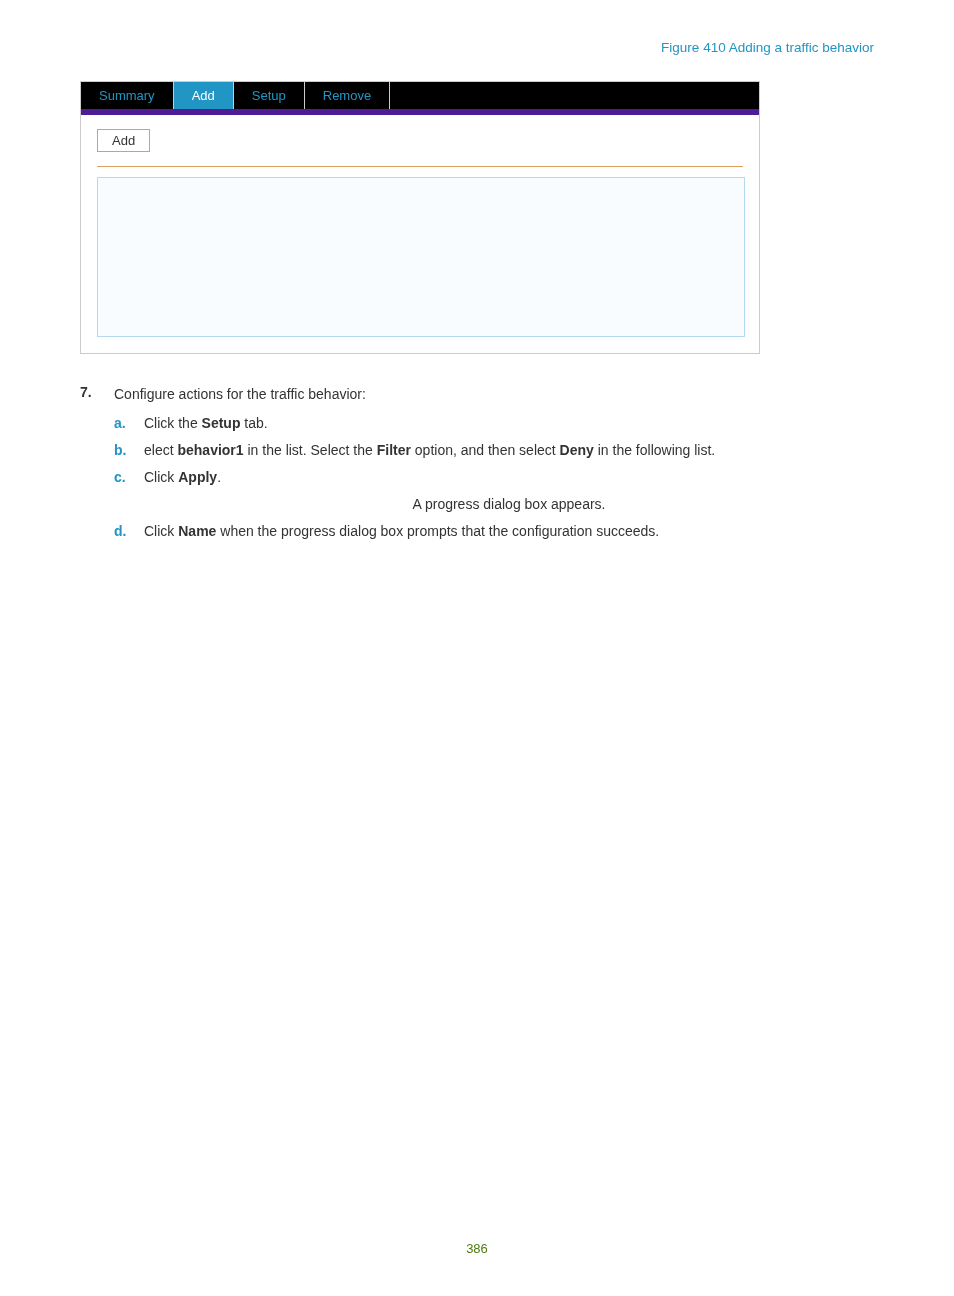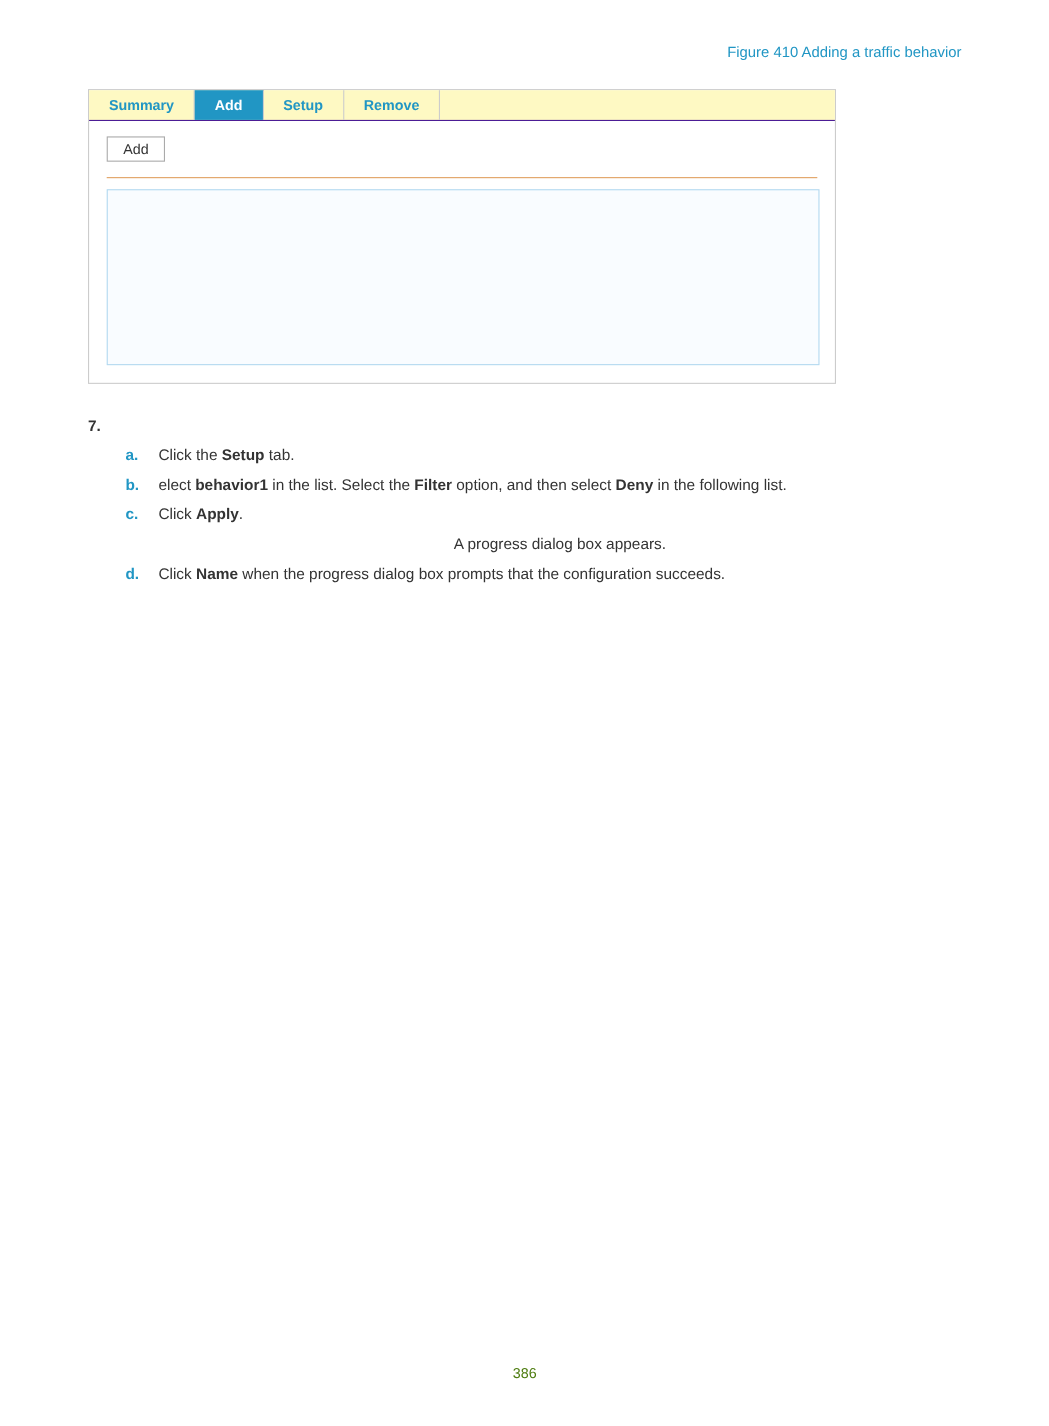--- a/index.html
+++ b/index.html
@@ -28,23 +28,22 @@
     
     .widget-container {
       border: 1px solid #ccc;
       background: #fff;
       width: 680px;
       margin-bottom: 30px;
     }
 
     .tab-bar {
       display: flex;
-      border-bottom: 1px solid #4c1d95;
-      background: #fef9c3;
-      font-weight: bold;
+      border-bottom: 6px solid #4c1d95;
+      background: #000000;
     }
 
     .tab {
       padding: 6px 18px;
       font-size: 13px;
       color: #2196c4;
       cursor: pointer;
       border-right: 1px solid #ccc;
     }
 
@@ -198,20 +197,21 @@
     <div class="tab-content">
       <button class="add-btn">Add</button>
       <hr class="divider">
       <div class="list-area"></div>
     </div>
   </div>
 
   <div class="instructions">
     <div class="step-main">
       <span class="step-number">7.</span>
+      <span class="step-text">Configure actions for the traffic behavior:</span>
     </div>
     <div class="sub-steps">
 
       <div class="sub-step">
         <span class="sub-letter">a.</span>
         <span class="sub-content">
           Click the <strong>Setup</strong> tab.
         </span>
       </div>
 

